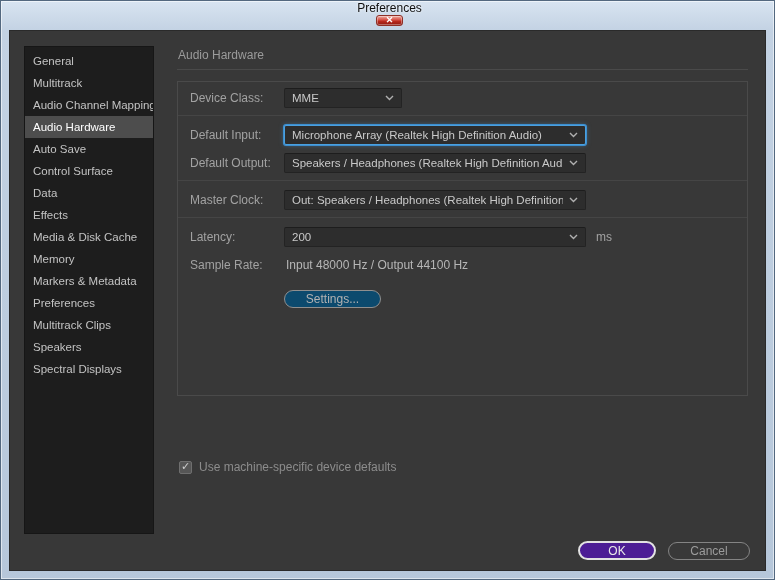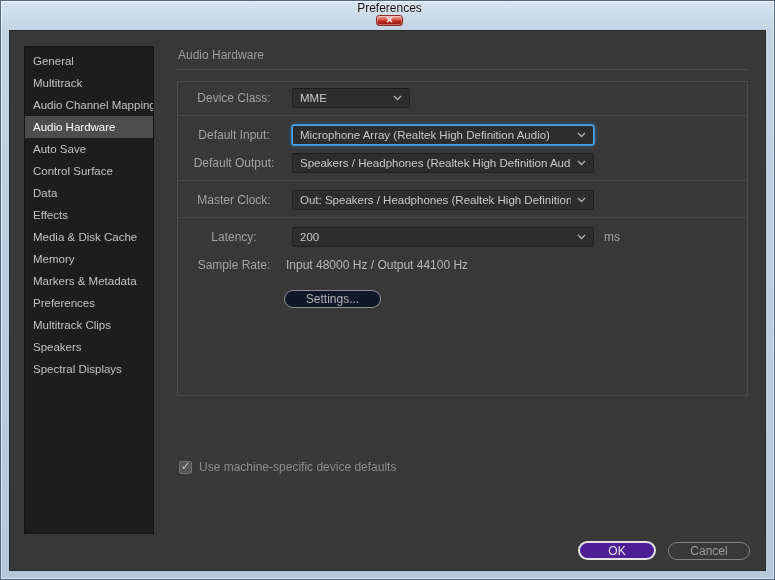--- a/index.html
+++ b/index.html
@@ -95,21 +95,21 @@
   .row {
     display: flex;
     align-items: center;
     height: 22px;
     margin-bottom: 6px;
     font-size: 12px;
   }
   .lbl {
     flex: none;
     width: 88px;
-    text-align: center;
+    text-align: left;
     margin-right: 6px;
     color: #a2a2a2;
     white-space: nowrap;
   }
   .value-text { color: #b6b6b6; padding-left: 2px; }
   .unit { margin-left: 10px; color: #a2a2a2; }
 
   .sep { height: 1px; background: #454545; margin: 2px -12px 8px -12px; }
 
   .dropdown {
@@ -117,40 +117,39 @@
     background: #2d2d2d;
     border: 1px solid #232323;
     border-top-color: #1d1d1d;
     border-radius: 2px;
     display: flex; align-items: center; justify-content: space-between;
     padding: 0 7px;
     color: #c9c9c9;
     font-size: 11.5px;
     cursor: default;
     overflow: hidden;
-    margin-left: 8px;
   }
   .dd-sm { width: 118px; }
   .dd-lg { width: 302px; }
   .dd-val { white-space: nowrap; overflow: hidden; }
   .chev { flex: none; margin-left: 6px; display: flex; align-items: center; }
   .dropdown.focused {
     border-color: #4aa0e0;
     box-shadow: 0 0 0 1px #3d8fd0, 0 0 5px rgba(74,160,224,0.55);
   }
 
   button {
     font-family: "Liberation Sans", sans-serif;
     cursor: default;
   }
   .pill {
     display: flex; align-items: center; justify-content: center;
     border-radius: 10px;
     font-size: 12px;
-    background: #0f172a;
+    background: #0c4a6e;
   }
   .settings-row { margin-top: 14px; height: 18px; }
   .settings-btn {
     width: 97px; height: 18px;
     border: 1px solid #8f8f8f;
     color: #b2b2b2;
     border-radius: 9px;
   }
 
   .chkrow {

